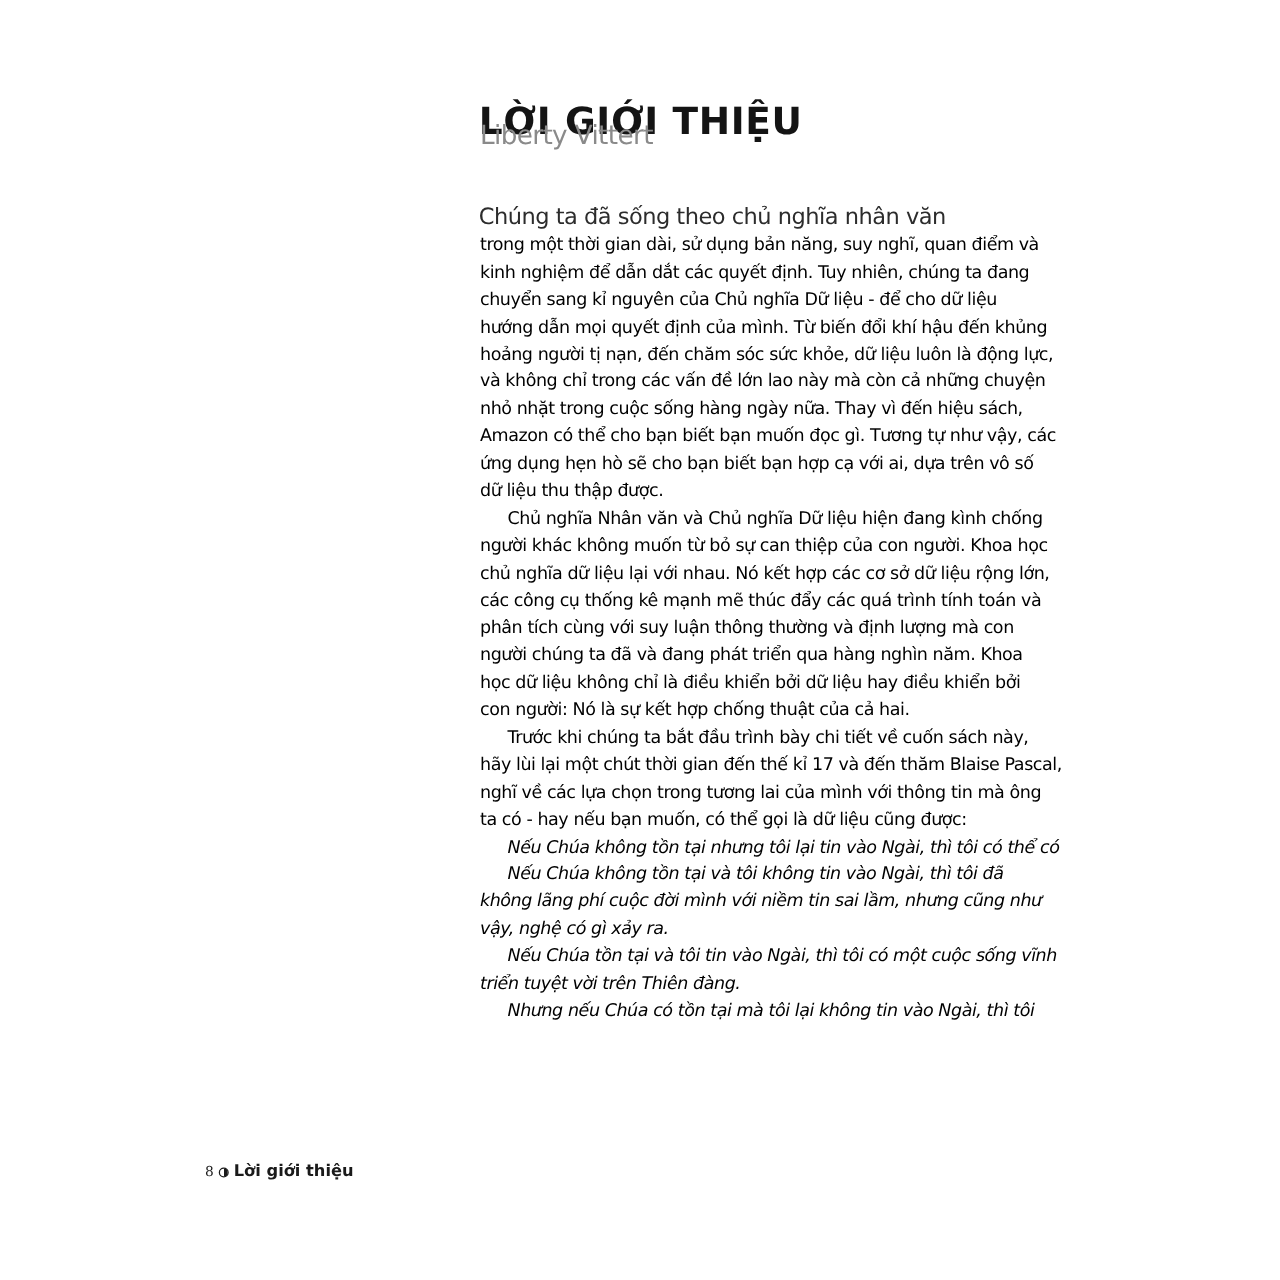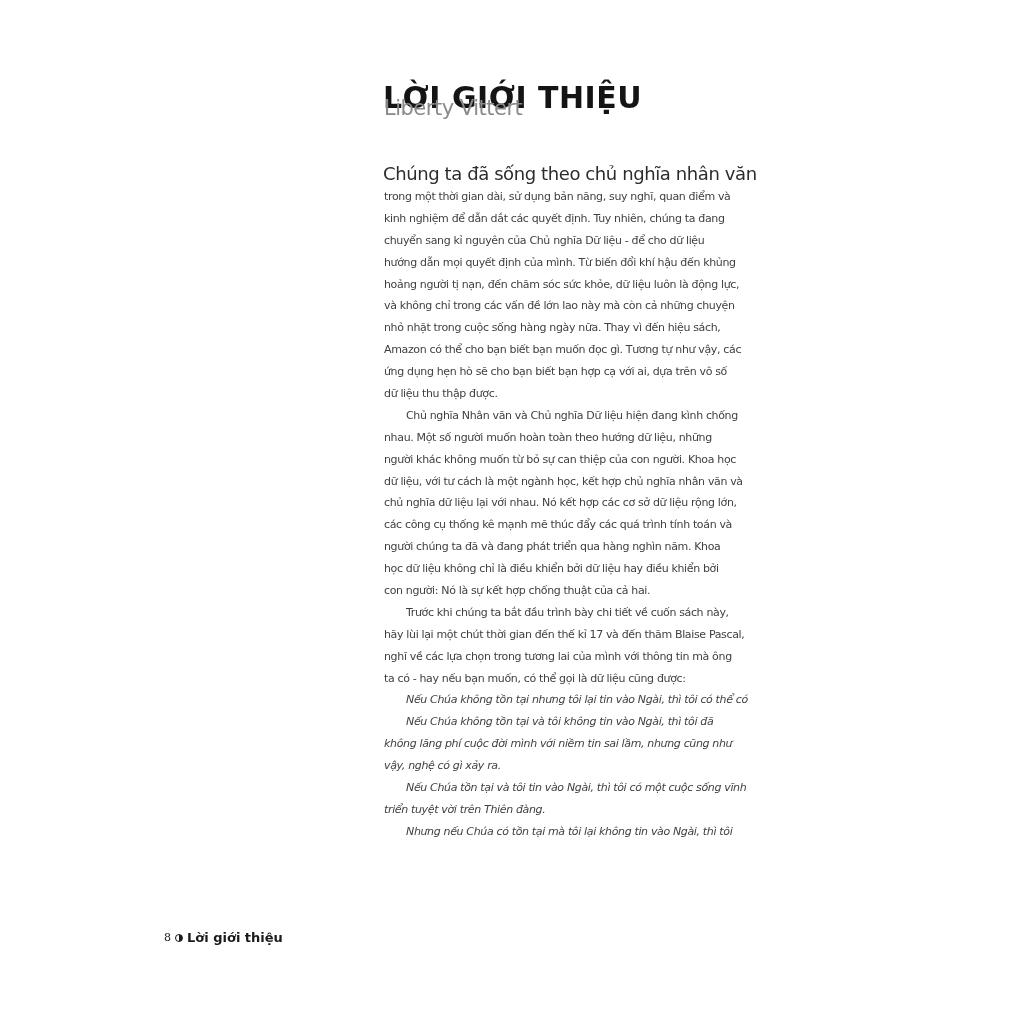--- a/index.html
+++ b/index.html
@@ -1,21 +1,21 @@
 <!DOCTYPE html>
 <html><head>
 <meta charset="utf-8">
 <style>
   html, body { margin:0; padding:0; background:#ffffff; }
   body { width:1024px; height:1024px; position:relative; overflow:hidden; font-family:"DejaVu Sans", sans-serif; color:#2a2a2a; }
   .title { position:absolute; left:383px; top:60px; font-family:"DejaVu Sans", sans-serif; font-weight:bold; font-size:30px; letter-spacing:0.5px; color:#141414; line-height:36px; white-space:nowrap; }
   .author { position:absolute; left:384px; top:95px; font-family:"DejaVu Sans", sans-serif; font-size:21px; color:#8a8a8a; line-height:26px; letter-spacing:-0.5px; white-space:nowrap; }
   .lead { position:absolute; left:383px; top:160px; font-size:18px; color:#2c2c2c; line-height:28px; letter-spacing:-0.4px; white-space:nowrap; }
   .body { position:absolute; left:384px; top:186px; width:480px; }
-  .line { font-size:11px; line-height:21.9px; height:21.9px; white-space:nowrap; color:#404040; letter-spacing:-0.35px; }
+  .line { font-size:14px; line-height:21.9px; height:21.9px; white-space:nowrap; color:#000000; letter-spacing:-0.35px; }
   .line.indent { padding-left:22px; }
   .line.it { font-style:italic; font-family:"DejaVu Sans", sans-serif; }
   .footer { position:absolute; left:164px; top:930px; font-size:13px; color:#1a1a1a; white-space:nowrap; display:flex; align-items:center; gap:4px; }
   .footer .num { font-family:"DejaVu Serif", serif; font-size:11px; }
   .footer .half { display:inline-block; width:8px; height:8px; border:1.3px solid #1a1a1a; border-radius:50%; background:linear-gradient(90deg,#ffffff 50%,#1a1a1a 50%); box-sizing:border-box; }
   .footer .lbl { font-weight:bold; font-size:13px; }
 </style>
 </head>
 <body>
 
@@ -28,25 +28,24 @@
     <div class="line">kinh nghiệm để dẫn dắt các quyết định. Tuy nhiên, chúng ta đang</div>
     <div class="line">chuyển sang kỉ nguyên của Chủ nghĩa Dữ liệu - để cho dữ liệu</div>
     <div class="line">hướng dẫn mọi quyết định của mình. Từ biến đổi khí hậu đến khủng</div>
     <div class="line">hoảng người tị nạn, đến chăm sóc sức khỏe, dữ liệu luôn là động lực,</div>
     <div class="line">và không chỉ trong các vấn đề lớn lao này mà còn cả những chuyện</div>
     <div class="line">nhỏ nhặt trong cuộc sống hàng ngày nữa. Thay vì đến hiệu sách,</div>
     <div class="line">Amazon có thể cho bạn biết bạn muốn đọc gì. Tương tự như vậy, các</div>
     <div class="line">ứng dụng hẹn hò sẽ cho bạn biết bạn hợp cạ với ai, dựa trên vô số</div>
     <div class="line">dữ liệu thu thập được.</div>
     <div class="line indent">Chủ nghĩa Nhân văn và Chủ nghĩa Dữ liệu hiện đang kình chống</div>
-    <div class="line">nhau. Một số người muốn hoàn toàn theo hướng dữ liệu, những</div>
     <div class="line">người khác không muốn từ bỏ sự can thiệp của con người. Khoa học</div>
-    <div class="line">dữ liệu, với tư cách là một ngành học, kết hợp chủ nghĩa nhân văn và</div>
     <div class="line">chủ nghĩa dữ liệu lại với nhau. Nó kết hợp các cơ sở dữ liệu rộng lớn,</div>
     <div class="line">các công cụ thống kê mạnh mẽ thúc đẩy các quá trình tính toán và</div>
+    <div class="line">phân tích cùng với suy luận thông thường và định lượng mà con</div>
     <div class="line">người chúng ta đã và đang phát triển qua hàng nghìn năm. Khoa</div>
     <div class="line">học dữ liệu không chỉ là điều khiển bởi dữ liệu hay điều khiển bởi</div>
     <div class="line">con người: Nó là sự kết hợp chống thuật của cả hai.</div>
     <div class="line indent">Trước khi chúng ta bắt đầu trình bày chi tiết về cuốn sách này,</div>
     <div class="line">hãy lùi lại một chút thời gian đến thế kỉ 17 và đến thăm Blaise Pascal,</div>
     <div class="line">nghĩ về các lựa chọn trong tương lai của mình với thông tin mà ông</div>
     <div class="line">ta có - hay nếu bạn muốn, có thể gọi là dữ liệu cũng được:</div>
     <div class="line indent it">Nếu Chúa không tồn tại nhưng tôi lại tin vào Ngài, thì tôi có thể có</div>
     <div class="line indent it">Nếu Chúa không tồn tại và tôi không tin vào Ngài, thì tôi đã</div>
     <div class="line it">không lãng phí cuộc đời mình với niềm tin sai lầm, nhưng cũng như</div>

